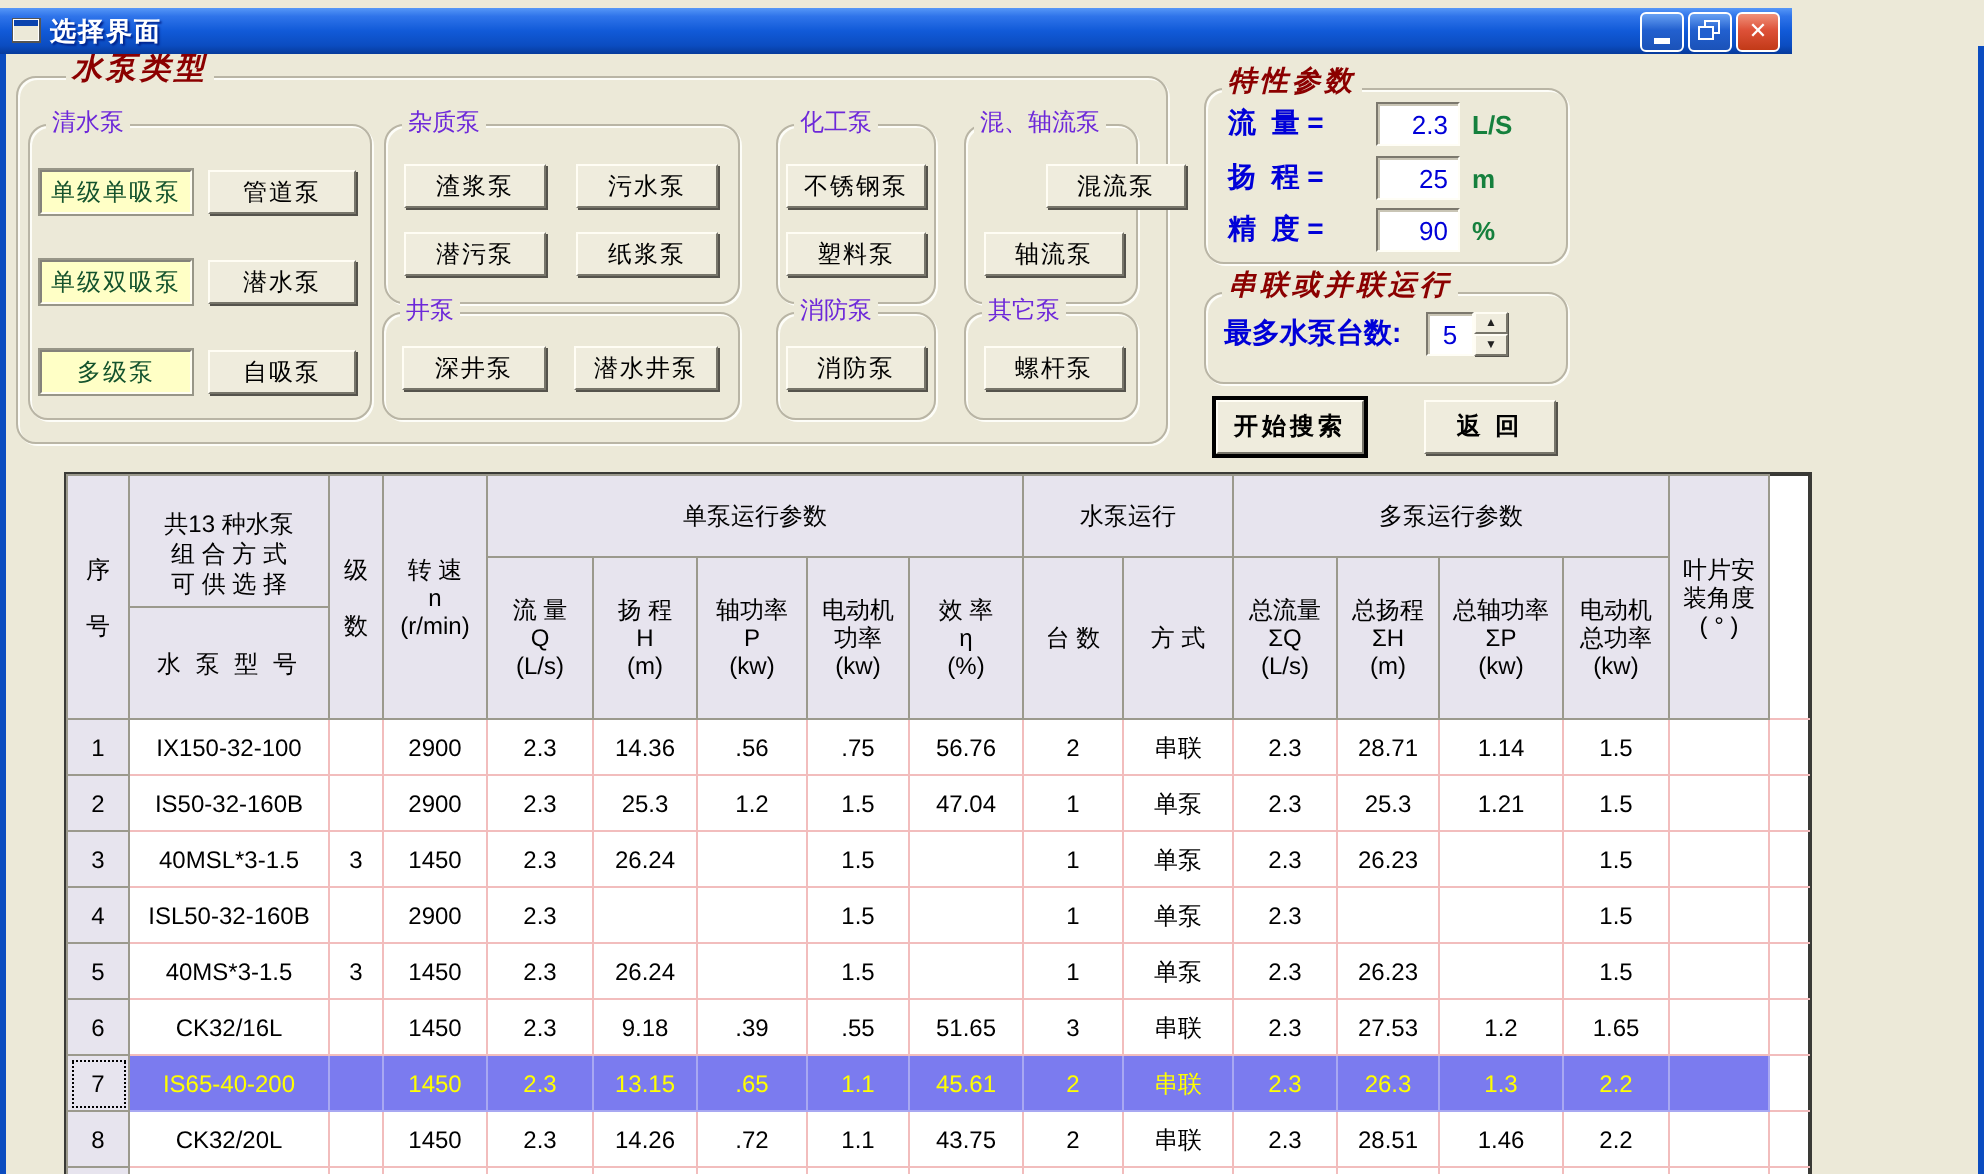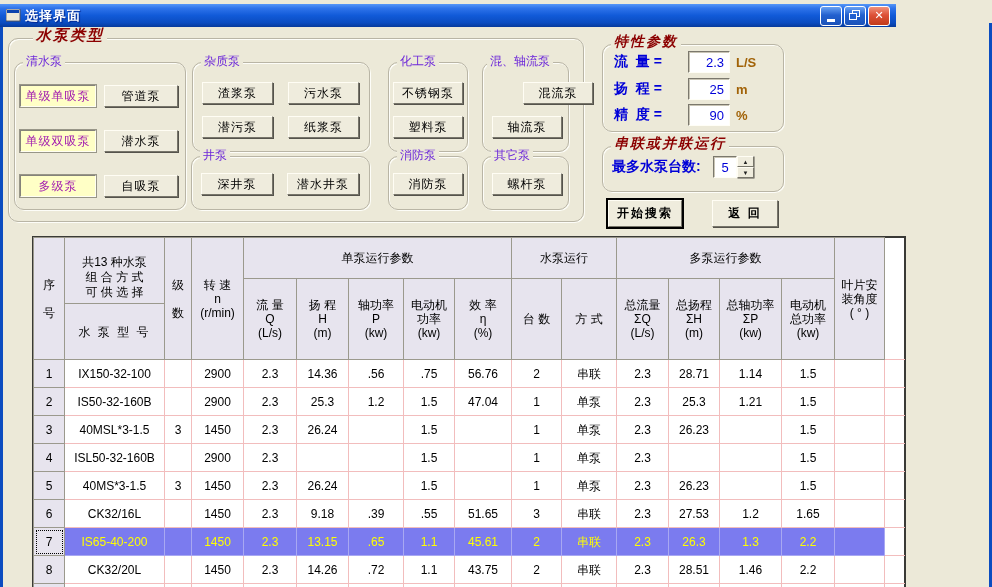--- a/index.html
+++ b/index.html
@@ -49,41 +49,41 @@
     position:absolute;background:#EFECDD;
     border:1px solid;border-color:#fffdf4 #77756a #77756a #fffdf4;
     box-shadow:1px 1px 0 #55534c;
     font-size:12px;color:#000;display:flex;align-items:center;justify-content:center;
     box-sizing:border-box;letter-spacing:1px;cursor:default;
   }
   .btn-yellow{
     position:absolute;background:#FFFFC6;
     border:1px solid;border-color:#84827a #fffef2 #fffef2 #84827a;
     box-shadow:0 0 0 1px #989688;
-    font-size:12px;color:#a21caf;display:flex;align-items:center;justify-content:center;
+    font-size:12px;color:#14532d;display:flex;align-items:center;justify-content:center;
     box-sizing:border-box;letter-spacing:1px;cursor:default;
   }
   .btn-default{
     border:1px solid;border-color:#fffdf4 #77756a #77756a #fffdf4;
     box-shadow:0 0 0 2px #000;background:#EFECDD;font-weight:bold;letter-spacing:2px;
   }
   .btn-bold{font-weight:bold;letter-spacing:2px;}
 
   
   .param-row{position:absolute;height:22px;display:flex;align-items:center;}
   .blue-label{color:#0000D8;font-size:14px;font-weight:bold;white-space:pre;}
   .field{
     position:absolute;background:#fff;height:22px;box-sizing:border-box;
     border:1px solid;border-color:#7b786d #fffef6 #fffef6 #7b786d;
     box-shadow:inset 1px 1px 0 #c9c5b5;
     color:#0000D8;font-size:13px;display:flex;align-items:center;justify-content:flex-end;
     padding-right:5px;
   }
   .field.center{justify-content:center;padding-right:0;}
-  .unit{color:#a16207;font-size:13px;font-weight:bold;position:absolute;}
+  .unit{color:#15803d;font-size:13px;font-weight:bold;position:absolute;}
   .spin{position:absolute;width:17px;height:22px;display:flex;flex-direction:column;}
   .spin button{
     flex:1;margin:0;padding:0;background:#EFECDD;font-size:6px;line-height:6px;color:#222;
     border:1px solid;border-color:#fffdf4 #77756a #77756a #fffdf4;box-shadow:0.5px 0.5px 0 #55534c;
   }
 
   
   .pump-table{
     position:absolute;left:33px;top:237px;
     border-collapse:collapse;table-layout:fixed;background:#fff;

